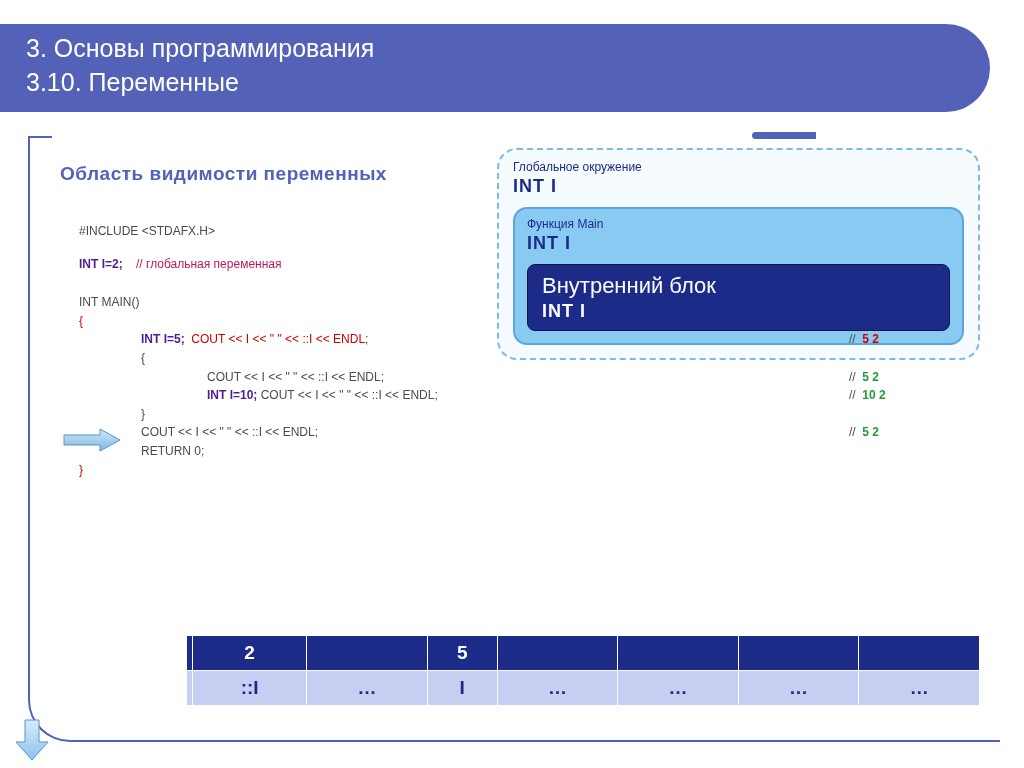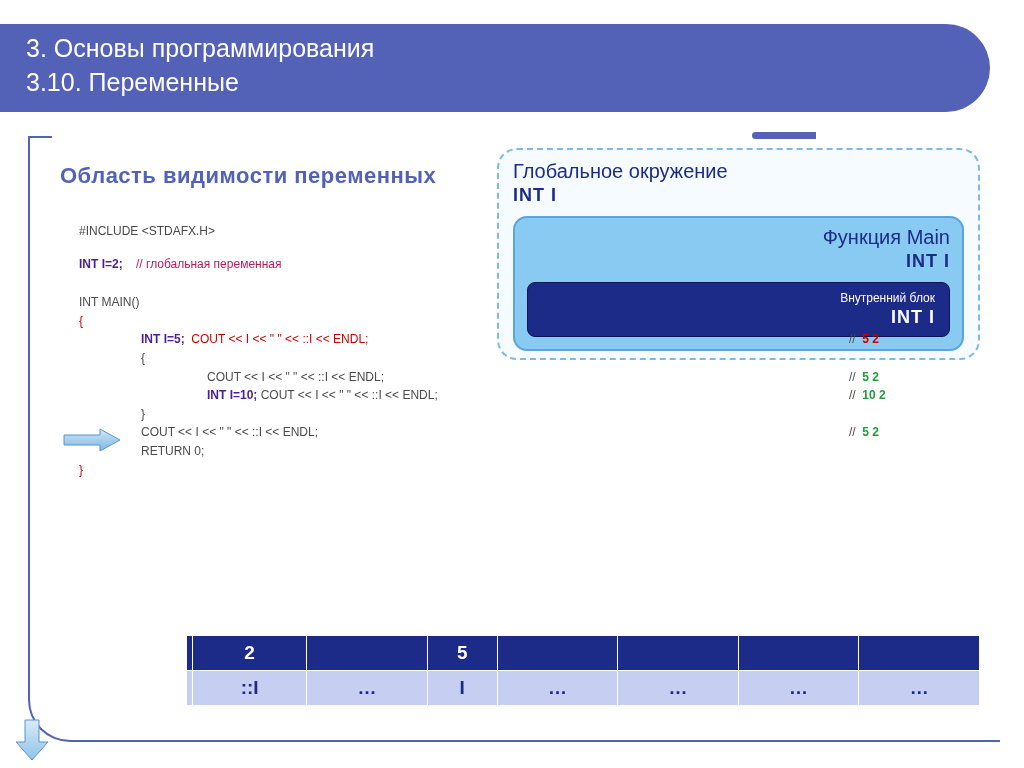--- a/index.html
+++ b/index.html
@@ -18,41 +18,41 @@
 
   .content-frame {
     position: absolute; top: 136px; left: 28px; width: 972px; height: 606px;
     border-left: 2px solid #5361b7; border-bottom: 2px solid #5361b7;
     border-bottom-left-radius: 42px;
   }
   .content-frame::before {
     content: ''; position: absolute; left: -2px; top: 0; width: 24px; height: 2px; background: #5361b7;
   }
 
-  .section-title { position: absolute; top: 163px; left: 60px; font-size: 22px; font-weight: 700; color: #5361b7; letter-spacing: 0.5px; }
+  .section-title { position: absolute; top: 163px; left: 60px; font-size: 19px; font-weight: 700; color: #5361b7; letter-spacing: 0.5px; }
 
   .scope-box {
     position: absolute; top: 148px; left: 497px; width: 483px; height: 212px;
     border: 2px dashed #7fb9e6; border-radius: 20px; background: #f5fbfe;
     padding: 10px 14px 14px 14px;
   }
-  .scope-label { font-size: 20px; color: #1d2b88; font-weight: 400; margin-bottom: 2px; }
+  .scope-label { font-size: 12px; color: #1d2b88; font-weight: 400; margin-bottom: 2px; }
   .scope-decl { font-size: 18px; color: #1d2b88; font-weight: 700; letter-spacing: 1px; }
 
   .main-box {
     margin-top: 10px; background: #89caf2; border: 2px solid #5ca4dc; border-radius: 14px;
     padding: 8px 12px 12px 12px;
   }
-  .main-box .scope-label, .main-box .scope-decl { color: #1d2b88; text-align: right; }
+  .main-box .scope-label, .main-box .scope-decl { color: #1d2b88; }
 
   .inner-box {
     margin-top: 10px; background: #1d2b88; border: 1px solid #0b1650; border-radius: 8px;
     padding: 8px 14px;
   }
-  .inner-box .scope-label { color: #fff; font-size: 12px; }
+  .inner-box .scope-label { color: #fff; font-size: 22px; }
   .inner-box .scope-decl { color: #fff; font-size: 18px; }
 
   .code {
     position: absolute; top: 222px; left: 79px; width: 910px;
     font-size: 12px; color: #4a4a4a; line-height: 1.55;
   }
   .code .row { position: relative; }
   .kw { color: #4a4a4a; font-weight: 400; }
   .red { color: #4c1d95; font-weight: 700; margin-top: 19px; }
   .rednorm { color: #cc0000; }

